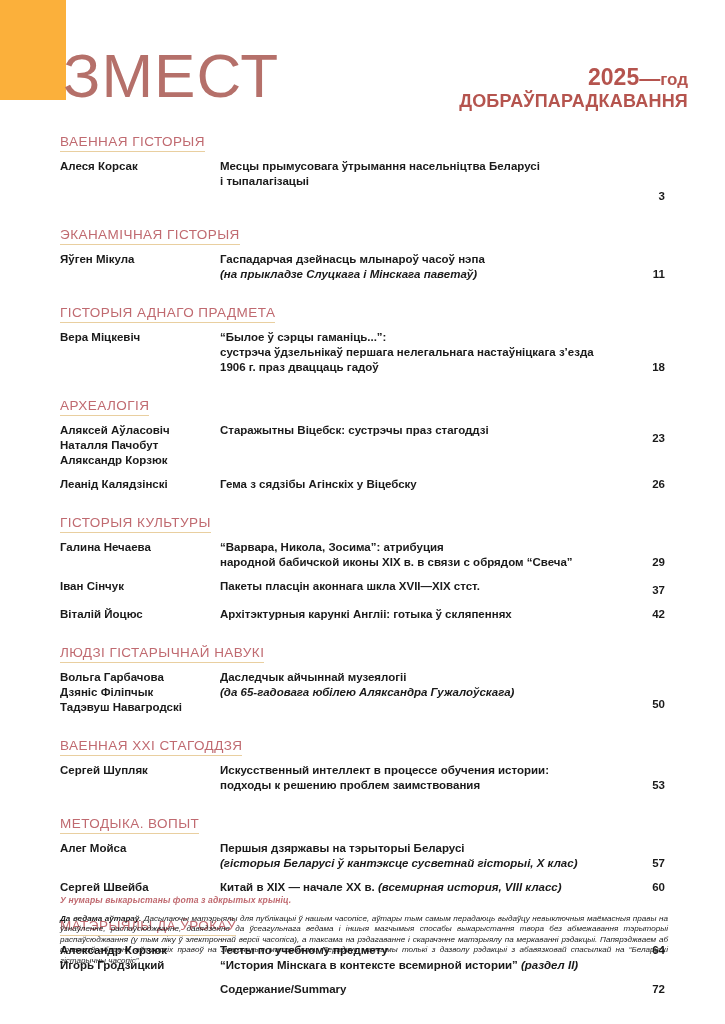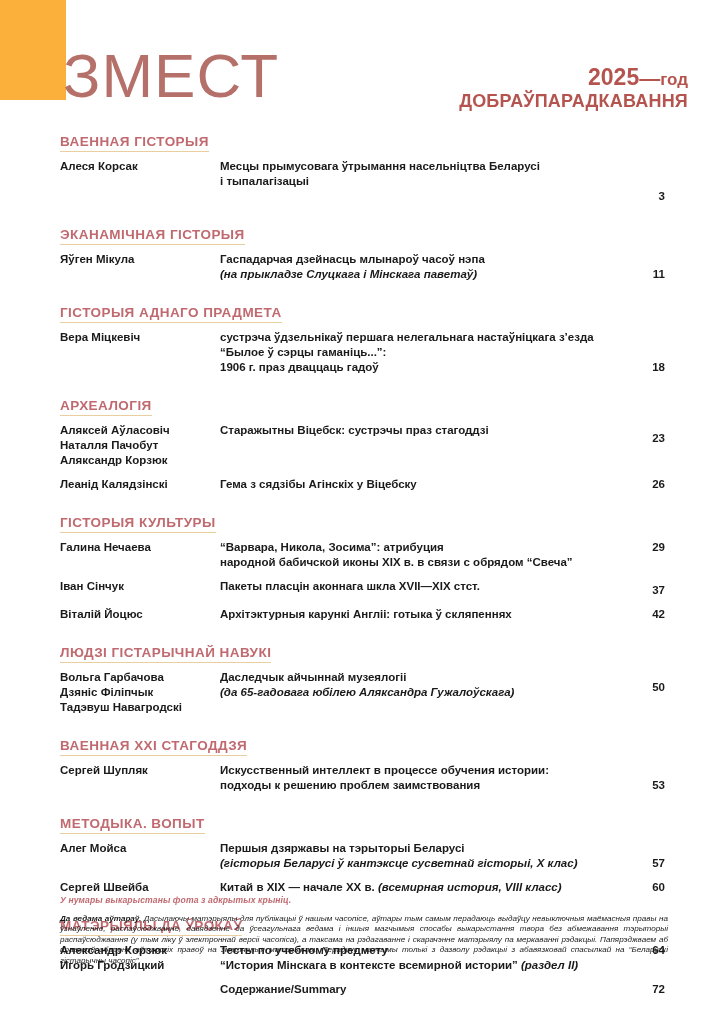--- a/index.html
+++ b/index.html
@@ -60,21 +60,21 @@
   #toc {
     position: absolute;
     left: 60px;
     top: 132px;
     width: 605px;
   }
   .section { margin: 0; }
   .section-title {
     color: #c06a70;
     font-size: 13.5px;
-    font-weight: 700;
+    font-weight: 400;
     letter-spacing: 0.45px;
     padding-bottom: 2px;
     margin: 14px 0 7px 0;
     display: inline-block;
     border-bottom: 1.5px solid #e9cfa0;
     white-space: nowrap;
   }
   .section:first-child .section-title { margin-top: 2px; }
 
   .entry {
@@ -169,22 +169,22 @@
           <span class="t-line"><span>Гаспадарчая дзейнасць млынароў часоў нэпа</span></span>
           <span class="t-line"><span class="ital">(на прыкладзе Слуцкага і Мінскага паветаў)</span></span>
         </div>
         <div class="page-col" style="margin-top: 15px;">11</div>
       </div></div>
     <div class="section"><div class="section-title">ГІСТОРЫЯ АДНАГО ПРАДМЕТА</div><div class="entry">
         <div class="authors">
           <span class="author-line">Вера Міцкевіч</span>
         </div>
         <div class="title-col">
+          <span class="t-line"><span>“Былое ў сэрцы гаманіць...”:</span></span>
           <span class="t-line"><span>сустрэча ўдзельнікаў першага нелегальнага настаўніцкага з’езда</span></span>
-          <span class="t-line"><span>“Былое ў сэрцы гаманіць...”:</span></span>
           <span class="t-line"><span>1906 г. праз дваццаць гадоў</span></span>
         </div>
         <div class="page-col" style="margin-top: 30px;">18</div>
       </div></div>
     <div class="section"><div class="section-title">АРХЕАЛОГІЯ</div><div class="entry">
         <div class="authors">
           <span class="author-line">Аляксей Аўласовіч</span>
           <span class="author-line">Наталля Пачобут</span>
           <span class="author-line">Аляксандр Корзюк</span>
         </div>
@@ -202,21 +202,21 @@
         <div class="page-col" style="margin-top: 0px;">26</div>
       </div></div>
     <div class="section"><div class="section-title">ГІСТОРЫЯ КУЛЬТУРЫ</div><div class="entry">
         <div class="authors">
           <span class="author-line">Галина Нечаева</span>
         </div>
         <div class="title-col">
           <span class="t-line"><span>“Варвара, Никола, Зосима”: атрибуция</span></span>
           <span class="t-line"><span>народной бабичской иконы XIX в. в связи с обрядом “Свеча”</span></span>
         </div>
-        <div class="page-col" style="">29</div>
+        <div class="page-col" style="margin-top: 15px;">29</div>
       </div><div class="entry">
         <div class="authors">
           <span class="author-line">Іван Сінчук</span>
         </div>
         <div class="title-col">
           <span class="t-line"><span>Пакеты пласцін аконнага шкла XVII—XIX стст.</span></span>
         </div>
         <div class="page-col" style="margin-top: 4px;">37</div>
       </div><div class="entry">
         <div class="authors">
@@ -230,21 +230,21 @@
     <div class="section"><div class="section-title">ЛЮДЗІ ГІСТАРЫЧНАЙ НАВУКІ</div><div class="entry">
         <div class="authors">
           <span class="author-line">Вольга Гарбачова</span>
           <span class="author-line">Дзяніс Філіпчык</span>
           <span class="author-line">Тадэвуш Навагродскі</span>
         </div>
         <div class="title-col">
           <span class="t-line"><span>Даследчык айчыннай музеялогіі</span></span>
           <span class="t-line"><span class="ital">(да 65-гадовага юбілею Аляксандра Гужалоўскага)</span></span>
         </div>
-        <div class="page-col" style="margin-top: 10px;">50</div>
+        <div class="page-col" style="margin-top: 27px;">50</div>
       </div></div>
     <div class="section"><div class="section-title">ВАЕННАЯ XXI СТАГОДДЗЯ</div><div class="entry">
         <div class="authors">
           <span class="author-line">Сергей Шупляк</span>
         </div>
         <div class="title-col">
           <span class="t-line"><span>Искусственный интеллект в процессе обучения истории:</span></span>
           <span class="t-line"><span>подходы к решению проблем заимствования</span></span>
         </div>
         <div class="page-col" style="margin-top: 15px;">53</div>

